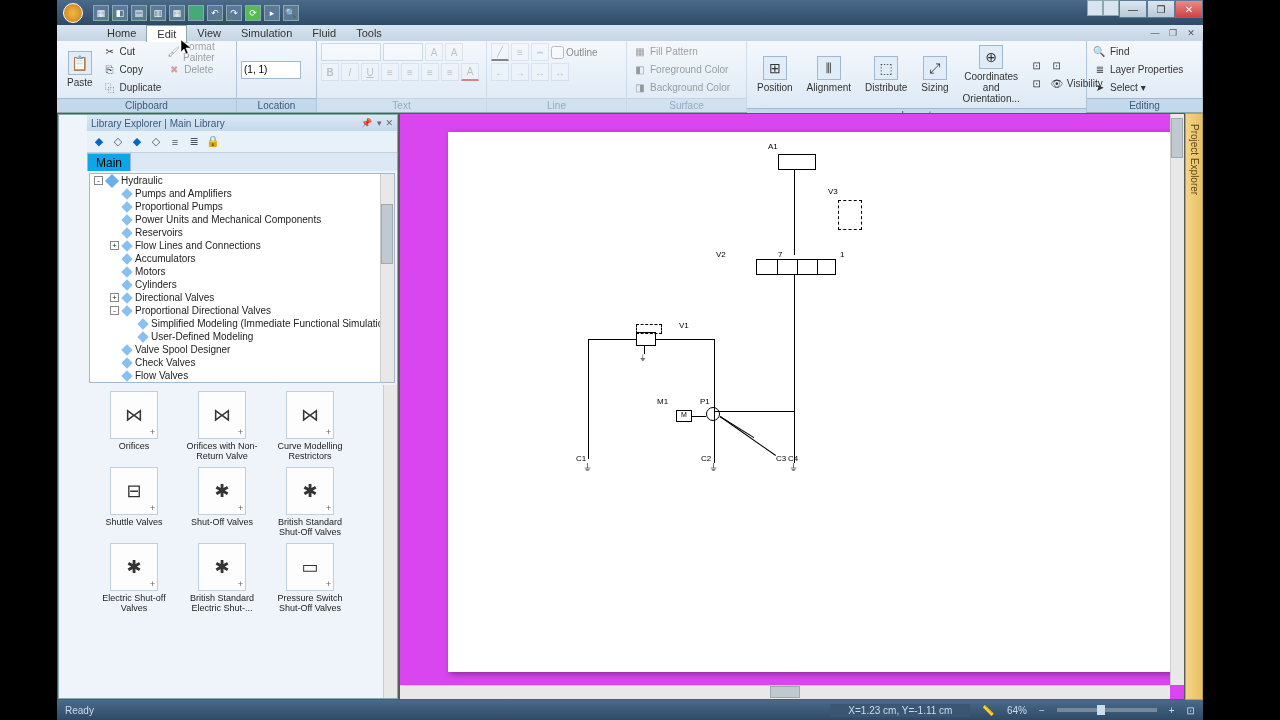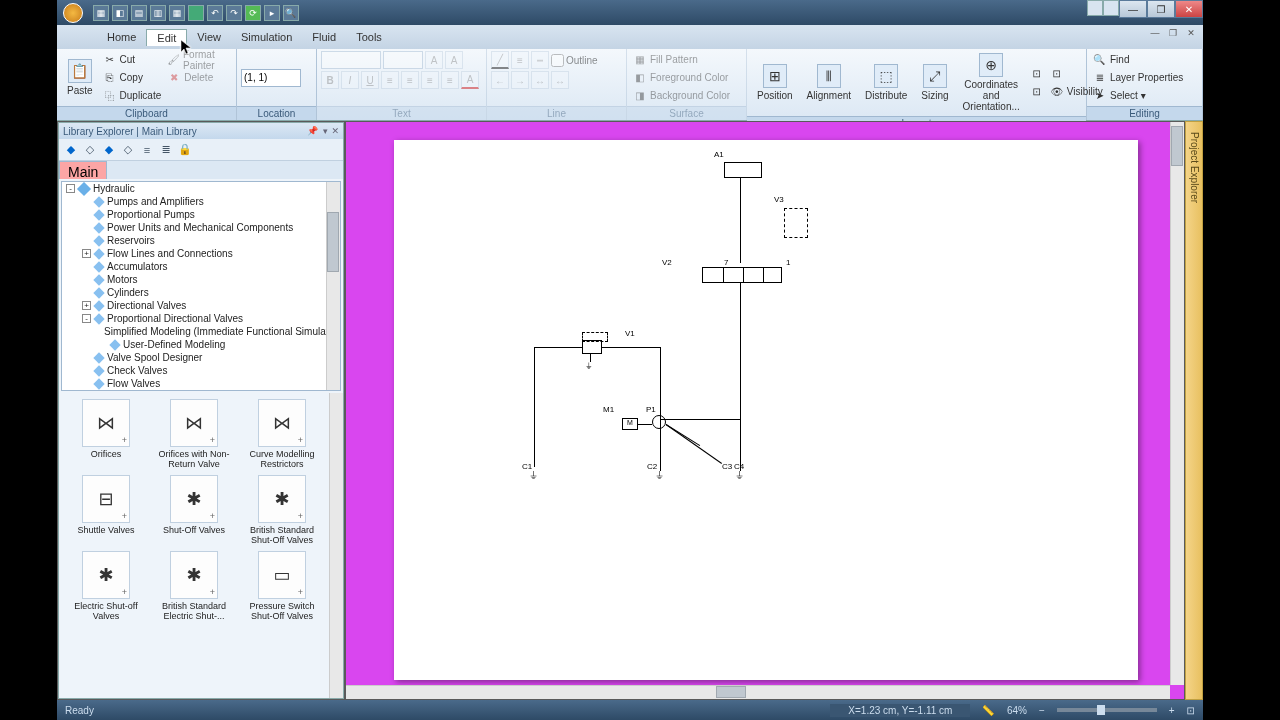--- a/index.html
+++ b/index.html
@@ -6,46 +6,46 @@
 body { width:1280px; height:720px; background:#000; overflow:hidden; position:relative; }
 .app { position:absolute; left:57px; top:0; width:1146px; height:720px; background:#404040; display:flex; flex-direction:column; }
 .titlebar { height:25px; background:linear-gradient(#4a6a8a,#2e4a66); display:flex; align-items:center; color:#fff; font-size:11px; position:relative; }
 .logo { width:20px; height:20px; border-radius:50%; background:radial-gradient(circle,#f4b942,#c77a1a); margin:0 6px; border:1px solid #fff; }
 .qat { display:flex; gap:3px; margin-left:4px; }
 .qat-btn { width:16px; height:16px; background:#5b7a97; border:1px solid #8aa; display:flex; align-items:center; justify-content:center; font-size:9px; }
 .title-text { position:absolute; left:50%; transform:translateX(-50%); font-size:11px; }
 .winctrl { position:absolute; right:0; top:0; display:flex; }
 .winbtn { width:28px; height:18px; background:linear-gradient(#dce6f0,#b8c8d8); border:1px solid #5a7a9a; display:flex; align-items:center; justify-content:center; font-size:10px; color:#333; }
 .winbtn.close { background:linear-gradient(#e88,#c44); color:#fff; }
-.menubar { height:24px; background:linear-gradient(#d8e4f0,#c4d4e4); display:flex; align-items:center; padding-left:40px; font-size:11px; color:#333; position:relative; }
+.menubar { height:16px; background:linear-gradient(#d8e4f0,#c4d4e4); display:flex; align-items:center; padding-left:40px; font-size:11px; color:#333; position:relative; }
 .menu-item { padding:2px 10px; cursor:pointer; }
 .menu-item.active { background:#fff; border:1px solid #8aa; border-bottom:none; }
 .subwin { position:absolute; right:4px; top:1px; display:flex; gap:2px; }
 .subwin-btn { width:16px; height:14px; font-size:9px; display:flex; align-items:center; justify-content:center; color:#555; }
 .ribbon { height:72px; background:linear-gradient(#f4f8fc,#dce8f4); border-bottom:1px solid #8aa; display:flex; }
 .ribbon-group { border-right:1px solid #b0c4d8; display:flex; flex-direction:column; }
 .rg-body { flex:1; display:flex; align-items:center; padding:2px 4px; gap:2px; }
 .rg-label { height:14px; background:#c4d8ec; font-size:10px; color:#3a5a7a; text-align:center; line-height:14px; border-top:1px solid #a0b8d0; }
 .rbtn-lg { display:flex; flex-direction:column; align-items:center; justify-content:center; padding:2px 6px; font-size:10px; color:#333; gap:2px; }
 .rbtn-lg .ico { width:24px; height:24px; background:#e0ecf8; border:1px solid #a0b8d0; display:flex; align-items:center; justify-content:center; font-size:14px; }
 .rbtn-sm { display:flex; align-items:center; gap:3px; font-size:10px; color:#333; padding:1px 2px; height:17px; }
 .rbtn-sm .ico { width:14px; height:14px; display:flex; align-items:center; justify-content:center; font-size:10px; }
 .rcol { display:flex; flex-direction:column; gap:1px; }
 .input-sm { width:60px; height:18px; font-size:10px; border:1px solid #a0b8d0; background:#fff; padding:0 2px; }
 .txt-combo { width:60px; height:18px; border:1px solid #a0b8d0; background:#fafcfe; }
 .txt-btn { width:18px; height:18px; border:1px solid #c0d0e0; background:#f0f6fc; display:flex; align-items:center; justify-content:center; font-size:10px; color:#888; }
 .disabled { opacity:0.45; }
 .workspace { flex:1; display:flex; background:#5a5a5a; overflow:hidden; }
-.panel { width:286px; background:#eef4fa; border:1px solid #8aa; display:flex; flex-direction:column; margin:1px; }
+.panel { width:340px; background:#eef4fa; border:1px solid #8aa; display:flex; flex-direction:column; margin:1px;padding-left:28px; }
 .panel-hdr { height:16px; background:linear-gradient(#dce8f4,#c4d8ec); font-size:10px; color:#3a5a7a; padding:0 4px; display:flex; align-items:center; justify-content:space-between; }
 .panel-hdr-ctrl { display:flex; gap:4px; font-size:9px; color:#667; }
 .panel-tb { height:22px; background:#e8f0f8; display:flex; align-items:center; gap:3px; padding:0 4px; border-bottom:1px solid #c0d0e0; }
 .ptb-btn { width:16px; height:16px; display:flex; align-items:center; justify-content:center; font-size:11px; color:#456; }
 .panel-tab { height:18px; background:#dce8f4; display:flex; }
-.ptab { padding:2px 8px; font-size:14px; background:#fca5a5; border:1px solid #a0b8d0; border-bottom:none; }
+.ptab { padding:2px 8px; font-size:12px; background:#0ea5e9; border:1px solid #a0b8d0; border-bottom:none; }
 .tree { flex:0 0 210px; background:#fff; border:1px solid #a0b8d0; margin:2px; overflow-y:auto; font-size:10px; color:#222; position:relative; }
 .tree-sb { position:absolute; right:0; top:0; bottom:0; width:14px; background:#e8e8e8; border-left:1px solid #ccc; }
 .tree-sb-thumb { position:absolute; right:1px; top:30px; width:12px; height:60px; background:#c0c8d0; border:1px solid #a0a8b0; }
 .tree-row { display:flex; align-items:center; height:13px; padding-left:4px; white-space:nowrap; }
 .tree-row .tg { width:9px; height:9px; border:1px solid #888; font-size:8px; line-height:7px; text-align:center; margin-right:2px; background:#fff; }
 .tree-row .di { width:10px; height:10px; background:#6ab0e8; transform:rotate(45deg); margin:0 4px 0 2px; }
 .tree-row .di.sm { width:8px; height:8px; background:#88c0f0; }
 .indent1 { padding-left:20px; } .indent2 { padding-left:36px; }
 .thumbs { flex:1; background:#eef4fa; overflow-y:auto; display:flex; flex-wrap:wrap; align-content:flex-start; gap:6px; padding:6px; position:relative; }
 .thumbs-sb { position:absolute; right:0; top:0; bottom:0; width:14px; background:#e8e8e8; border-left:1px solid #ccc; }

